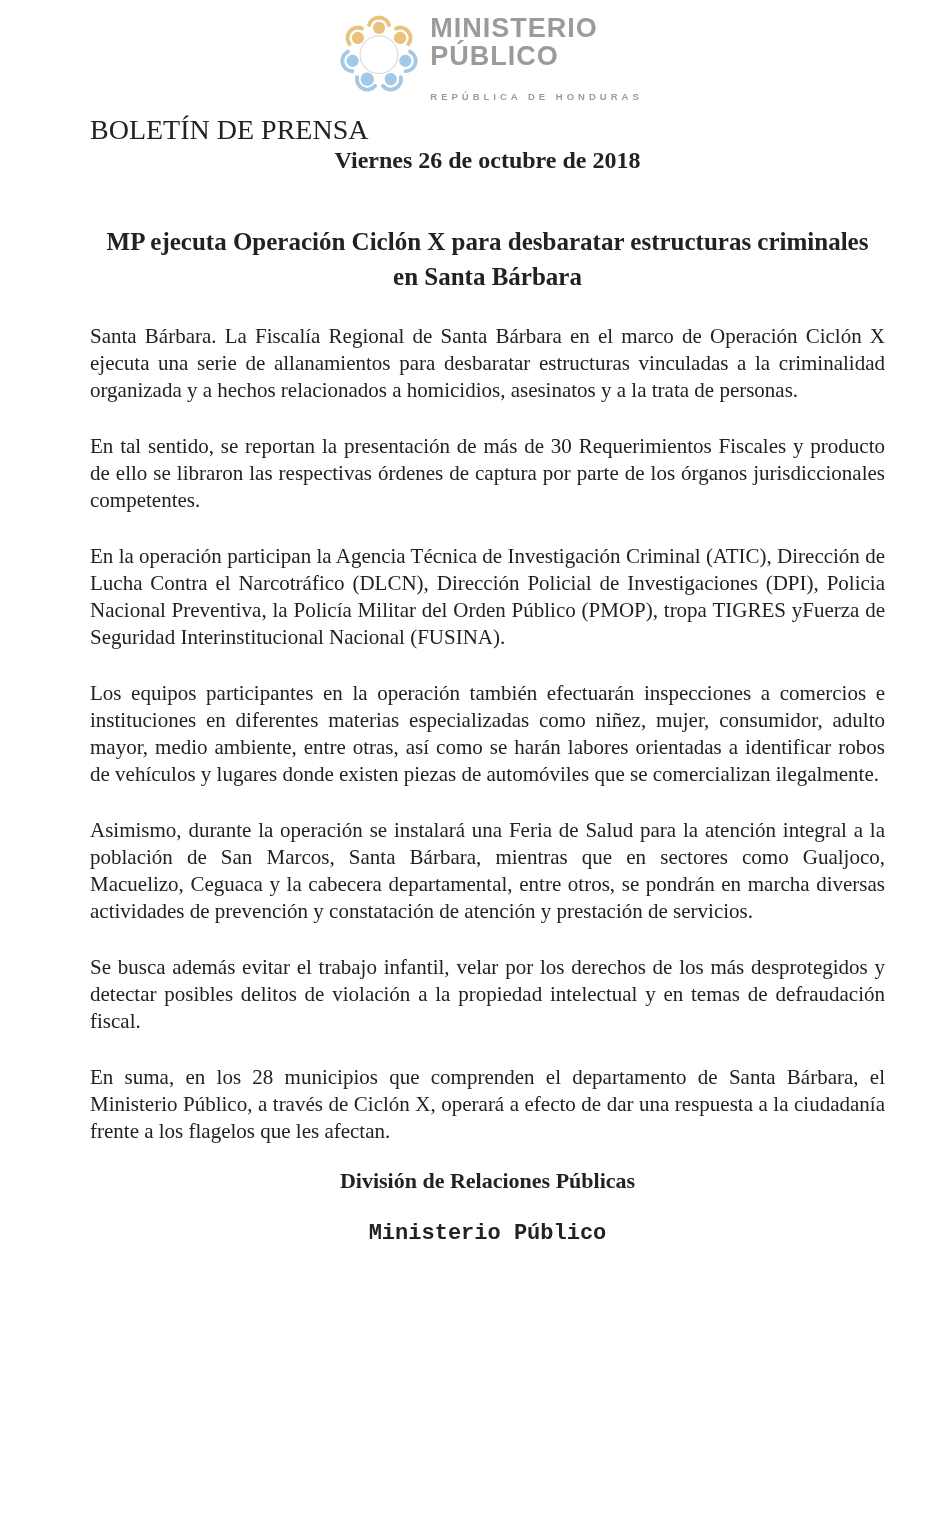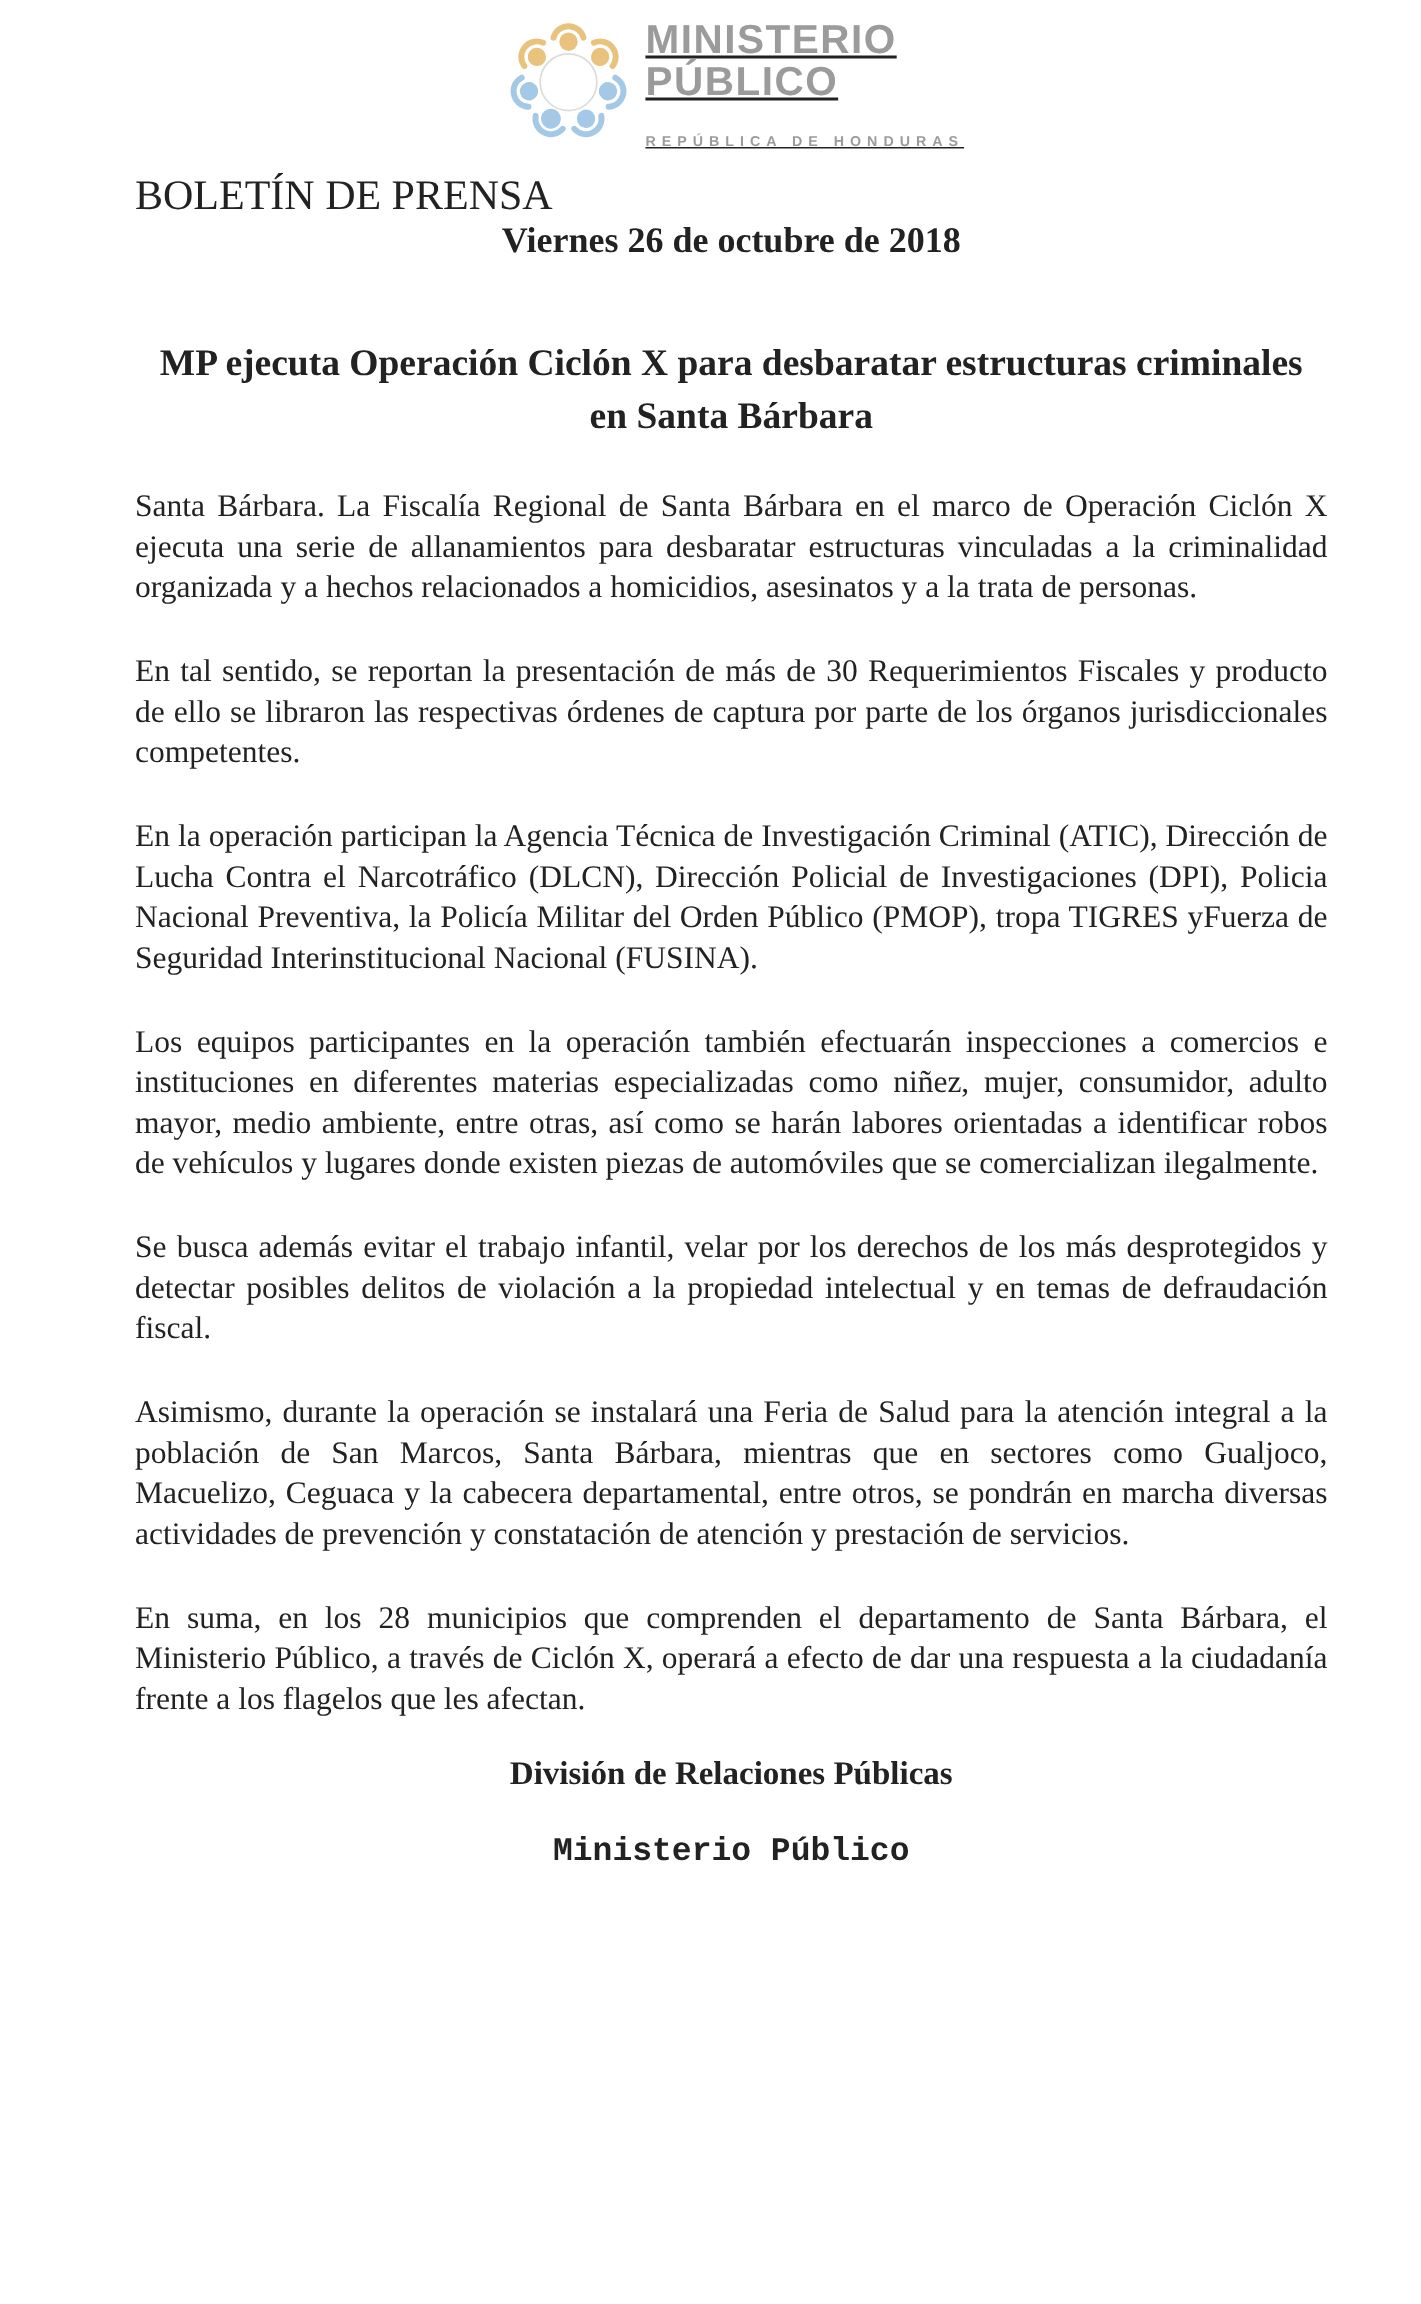--- a/index.html
+++ b/index.html
@@ -19,24 +19,23 @@
     background:#ffffff;
     color:var(--ink);
     font-family:"Liberation Serif", serif;
     padding:6px 62px 0 90px;
     overflow:hidden;
   }
   
   .logo-row{
     display:flex;
     justify-content:center;
-    align-items:center;
+    align-items:flex-end;
     gap:4px;
     margin:2px 0 0 0;
-    text-decoration:underline;
   }
   .logo-mark{flex:0 0 auto;}
   .gold-head{fill:var(--gold);}
   .blue-head{fill:var(--blue);}
   .gold-arc{fill:none;stroke:var(--gold);stroke-width:4.4;stroke-linecap:round;}
   .blue-arc{fill:none;stroke:var(--blue);stroke-width:4.4;stroke-linecap:round;}
   .logo-text{
     font-family:"Liberation Sans", sans-serif;
     color:var(--logo-gray);
     text-align:left;
@@ -145,21 +144,21 @@
   <h1 class="bulletin-kicker">BOLETÍN DE PRENSA</h1>
   <div class="bulletin-date">Viernes 26 de octubre de 2018</div>
 
   <h2 class="headline">MP ejecuta Operación Ciclón X para desbaratar estructuras criminales en Santa Bárbara</h2>
 
   <section class="article-body">
     <p>Santa Bárbara. La Fiscalía Regional de Santa Bárbara en el marco de Operación Ciclón X ejecuta una serie de allanamientos para desbaratar estructuras vinculadas a la criminalidad organizada y a hechos relacionados a homicidios, asesinatos y a la trata de personas.</p>
     <p>En tal sentido, se reportan la presentación de más de 30 Requerimientos Fiscales y producto de ello se libraron las respectivas órdenes de captura por parte de los órganos jurisdiccionales competentes.</p>
     <p>En la operación participan la Agencia Técnica de Investigación Criminal (ATIC), Dirección de Lucha Contra el Narcotráfico (DLCN), Dirección Policial de Investigaciones (DPI), Policia Nacional Preventiva, la Policía Militar del Orden Público (PMOP), tropa TIGRES yFuerza de Seguridad Interinstitucional Nacional (FUSINA).</p>
     <p>Los equipos participantes en la operación también efectuarán inspecciones a comercios e instituciones en diferentes materias especializadas como niñez, mujer, consumidor, adulto mayor, medio ambiente, entre otras, así como se harán labores orientadas a identificar robos de vehículos y lugares donde existen piezas de automóviles que se comercializan ilegalmente.</p>
+    <p>Asimismo, durante la operación se instalará una Feria de Salud para la atención integral a la población de San Marcos, Santa Bárbara, mientras que en sectores como Gualjoco, Macuelizo, Ceguaca y la cabecera departamental, entre otros, se pondrán en marcha diversas actividades de prevención y constatación de atención y prestación de servicios.</p>
     <p>Se busca además evitar el trabajo infantil, velar por los derechos de los más desprotegidos y detectar posibles delitos de violación a la propiedad intelectual y en temas de defraudación fiscal.</p>
-    <p>Asimismo, durante la operación se instalará una Feria de Salud para la atención integral a la población de San Marcos, Santa Bárbara, mientras que en sectores como Gualjoco, Macuelizo, Ceguaca y la cabecera departamental, entre otros, se pondrán en marcha diversas actividades de prevención y constatación de atención y prestación de servicios.</p>
     <p>En suma, en los 28 municipios que comprenden el departamento de Santa Bárbara, el Ministerio Público, a través de Ciclón X, operará a efecto de dar una respuesta a la ciudadanía frente a los flagelos que les afectan.</p>
   </section>
 
   <div class="signature-line first">División de Relaciones Públicas</div>
   <div class="signature-line second">Ministerio Público</div>
 
 </div>
 
 </body></html>

